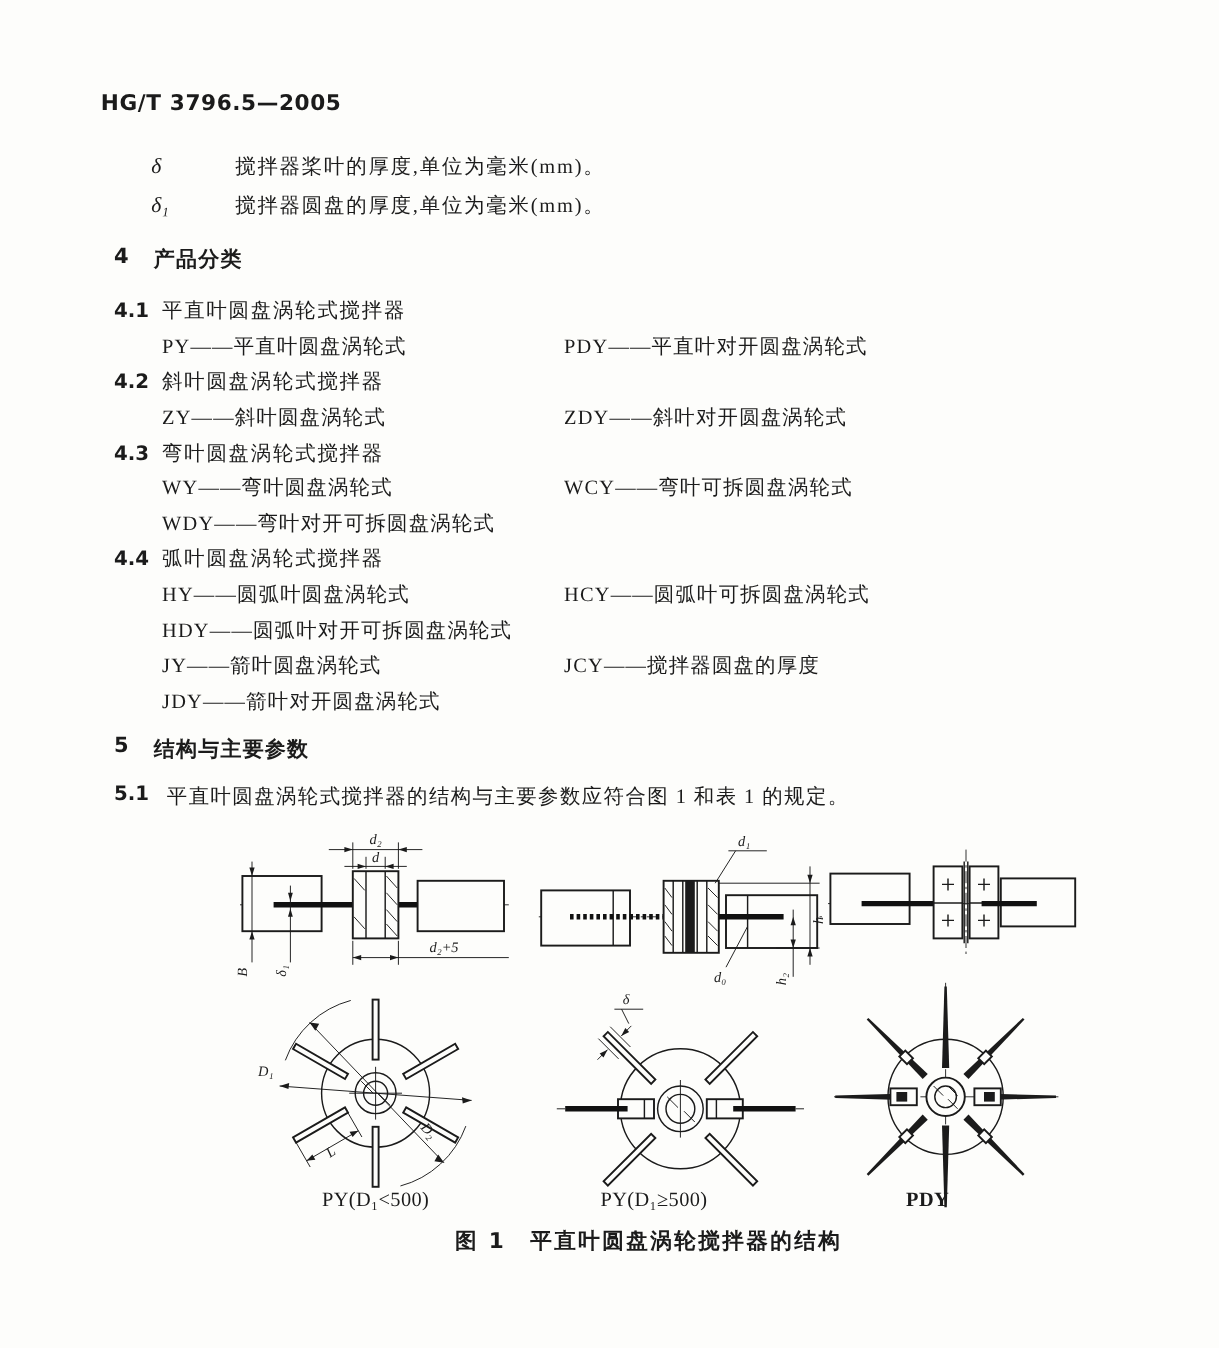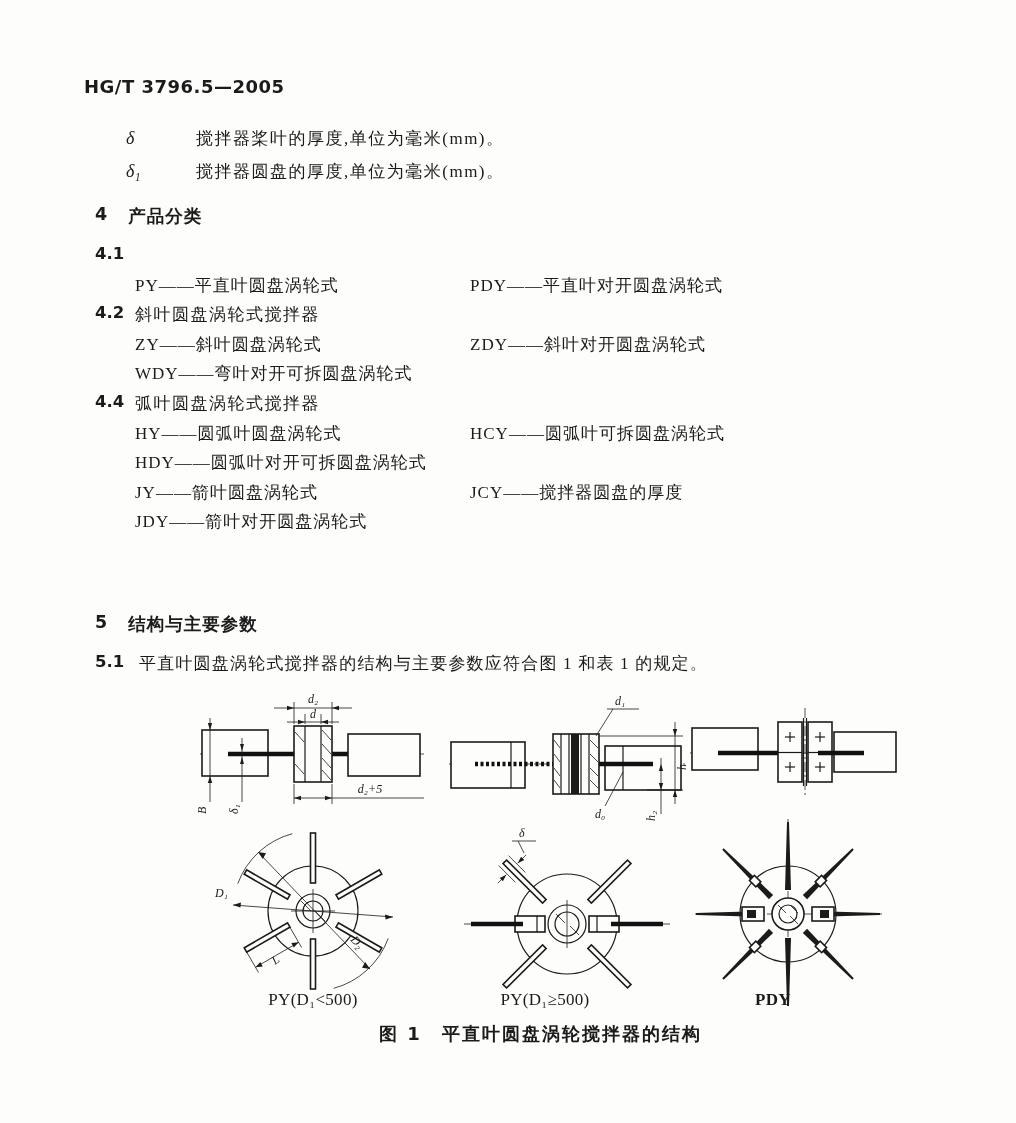--- a/index.html
+++ b/index.html
@@ -16,21 +16,21 @@
   .definitions{position:absolute;left:126px;top:122px;}
   .def-row{display:flex;height:33px;align-items:center;font-size:17px;}
   .def-symbol{width:70px;font-style:italic;font-size:18px;}
   .def-text{letter-spacing:1.5px;}
   .sec-heading{
     position:absolute;left:95px;font-weight:bold;font-size:17.5px;
     font-family:"DejaVu Sans","Liberation Sans",sans-serif;letter-spacing:1px;
     display:flex;gap:20px;
   }
   .class-block{position:absolute;left:95px;top:244px;width:860px;font-size:17px;}
-  .t-row{height:29.6px;display:flex;}
+  .t-row{height:29.6px;display:flex;align-items:center;}
   .sub-num{font-weight:bold;font-family:"DejaVu Sans","Liberation Sans",sans-serif;
     width:40px;font-size:16.5px;}
   .sub-title{letter-spacing:1.5px;}
   .code-line{padding-left:40px;}
   .code-left{width:335px;letter-spacing:1px;}
   .code-right{flex:1;letter-spacing:1px;}
   .para{position:absolute;left:95px;font-size:17px;display:flex;}
   .para .sub-num{width:44px;}
   .para-text{letter-spacing:1.2px;}
   .fig-col{position:absolute;text-align:right;}
@@ -70,32 +70,41 @@
   </div>
 
   <div class="sec-heading" style="top:204px;">
     <span>4</span>
     <span>产品分类</span>
   </div>
 
   <div class="class-block">
     <div class="t-row">
       <span class="sub-num">4.1</span>
+      <span class="sub-title">平直叶圆盘涡轮式搅拌器</span>
     </div>
     <div class="t-row code-line">
       <span class="code-left">PY——平直叶圆盘涡轮式</span>
       <span class="code-right">PDY——平直叶对开圆盘涡轮式</span>
     </div>
     <div class="t-row">
       <span class="sub-num">4.2</span>
       <span class="sub-title">斜叶圆盘涡轮式搅拌器</span>
     </div>
     <div class="t-row code-line">
       <span class="code-left">ZY——斜叶圆盘涡轮式</span>
       <span class="code-right">ZDY——斜叶对开圆盘涡轮式</span>
+    </div>
+    <div class="t-row">
+      <span class="sub-num">4.3</span>
+      <span class="sub-title">弯叶圆盘涡轮式搅拌器</span>
+    </div>
+    <div class="t-row code-line">
+      <span class="code-left">WY——弯叶圆盘涡轮式</span>
+      <span class="code-right">WCY——弯叶可拆圆盘涡轮式</span>
     </div>
     <div class="t-row code-line">
       <span class="code-left">WDY——弯叶对开可拆圆盘涡轮式</span>
       <span class="code-right"></span>
     </div>
     <div class="t-row">
       <span class="sub-num">4.4</span>
       <span class="sub-title">弧叶圆盘涡轮式搅拌器</span>
     </div>
     <div class="t-row code-line">

